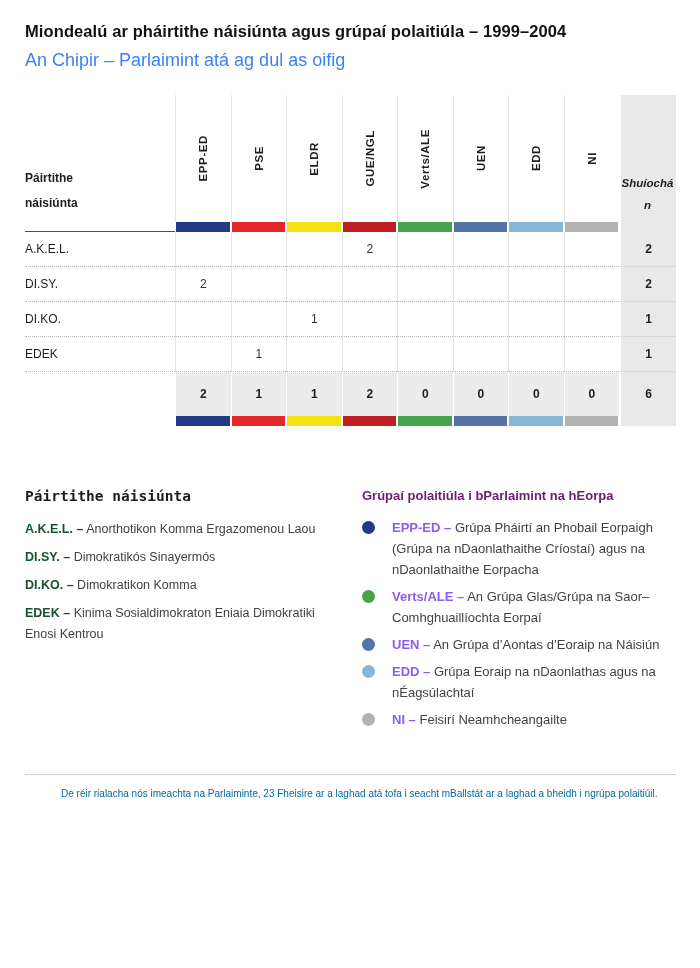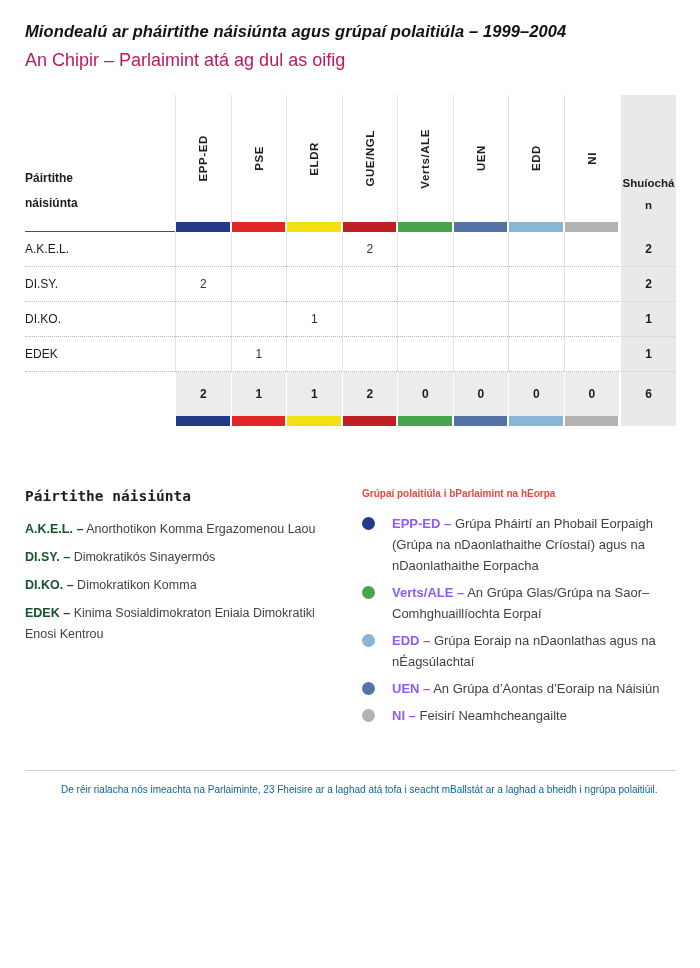--- a/index.html
+++ b/index.html
@@ -4,41 +4,41 @@
 <style>
   * { margin:0; padding:0; box-sizing:border-box; }
   html,body { background:#ffffff; }
   body {
     width:700px; height:968px; overflow:hidden;
     padding:22px 24px 0 25px;
     font-family:"Liberation Sans", sans-serif;
     color:#1d1d1b;
   }
   
-  .title { font-size:16.5px; font-weight:700; letter-spacing:.1px; color:#121212;font-style:italic; }
-  .subtitle { margin-top:9px; font-size:18px; font-weight:400; color:#be185d; }
+  .title { font-size:16.5px; font-weight:700; letter-spacing:.1px; color:#121212; }
+  .subtitle { margin-top:9px; font-size:18px; font-weight:400; color:#3b82f6; }
 
   
   .table {
     margin-top:24px; width:651px;
     display:grid;
     grid-template-columns:150px repeat(8, 1fr) 57px;
     grid-template-rows:127px 10px 35px 35px 35px 35px 44px 10px;
     font-size:12px;
   }
   .h-label { display:flex; align-items:flex-end; padding-bottom:6px; }
   .h-label span { font-weight:700; line-height:2.1; width:80px; }
   .h-group { display:flex; align-items:center; justify-content:center; border-left:1px solid #e4e4e4; }
   .h-group span {
     writing-mode:vertical-rl; transform:rotate(180deg);
     font-weight:700; font-size:11.5px; letter-spacing:.6px; white-space:nowrap;
   }
   .h-seats {
-    background:#e9e9e9; display:flex; align-items:flex-end; justify-content:center;
-    padding-bottom:5px; border-left:2px solid #fff;
+    background:#e9e9e9; display:flex; align-items:flex-end; 
+    padding-bottom:5px; border-left:2px solid #fff;font-style:italic;
   }
   .h-seats span { font-weight:700; font-size:11.5px; line-height:1.9; text-align:center; word-break:break-all; width:53px; }
 
   .bar { border-left:1px solid #fff; border-right:1px solid #fff; }
   .bar-label-top { border-bottom:1px solid #4d4d4d; }
   .bar-seats { background:#e9e9e9; border-left:2px solid #fff; }
 
   .r-label { display:flex; align-items:center; font-weight:400; border-bottom:1px dotted #b9b9b9; }
   .cell {
     display:flex; align-items:center; justify-content:center;
@@ -62,21 +62,21 @@
   .legend { margin-top:62px; display:flex; }
   .legend-left { width:337px; flex:0 0 337px; padding-right:24px; }
   .legend-left h3 {
     font-family:"DejaVu Sans Mono", monospace;
     font-size:14.5px; font-weight:700; margin-bottom:15px; color:#1d1d1b;
   }
   .lp-item { font-size:12.5px; line-height:21px; margin-bottom:7px; color:#3f4347; width:310px; }
   .lp-item b { color:#14532d; }
 
   .legend-right { flex:1; }
-  .legend-right h3 { font-size:10px; font-weight:700; margin-bottom:14px; color:#ef4444; }
+  .legend-right h3 { font-size:13px; font-weight:700; margin-bottom:14px; color:#701a75; }
   .lg-item { position:relative; padding-left:30px; margin-bottom:6px; font-size:13px; line-height:21px; color:#3f4347; }
   .lg-item b { color:#8b5cf6; }
   .dot { position:absolute; left:0; top:4px; width:13px; height:13px; border-radius:50%; background:#999; }
 
   
   .rule { border:none; border-top:1px solid #cfcfcf; width:651px; }
   .rule-1 { margin-top:38px; }
   .footnote { margin-top:9px; width:651px; font-size:10px; line-height:20px; color:#0369a1;margin-left:36px; }
 </style>
 </head>
@@ -201,20 +201,20 @@
     <h3>Páirtithe náisiúnta</h3>
     <p class="lp-item"><b>A.K.E.L. –</b> <span>Anorthotikon Komma Ergazomenou Laou</span></p>
     <p class="lp-item"><b>DI.SY. –</b> <span>Dimokratikós Sinayermós</span></p>
     <p class="lp-item"><b>DI.KO. –</b> <span>Dimokratikon Komma</span></p>
     <p class="lp-item"><b>EDEK –</b> <span>Kinima Sosialdimokraton Eniaia Dimokratiki Enosi Kentrou</span></p>
   </div>
   <div class="legend-right">
     <h3>Grúpaí polaitiúla i bParlaimint na hEorpa</h3>
     <div class="lg-item"><span class="dot" style="background: rgb(36, 58, 136);"></span><b>EPP-ED –</b> <span>Grúpa Pháirtí an Phobail Eorpaigh (Grúpa na nDaonlathaithe Críostaí) agus na nDaonlathaithe Eorpacha</span></div>
     <div class="lg-item"><span class="dot" style="background: rgb(72, 164, 74);"></span><b>Verts/ALE –</b> <span>An Grúpa Glas/Grúpa na Saor–Comhghuaillíochta Eorpaí</span></div>
+    <div class="lg-item"><span class="dot" style="background: rgb(85, 116, 166);"></span><b>UEN –</b> <span>An Grúpa d’Aontas d’Eoraip na Náisiún</span></div>
     <div class="lg-item"><span class="dot" style="background: rgb(137, 182, 213);"></span><b>EDD –</b> <span>Grúpa Eoraip na nDaonlathas agus na nÉagsúlachtaí</span></div>
-    <div class="lg-item"><span class="dot" style="background: rgb(85, 116, 166);"></span><b>UEN –</b> <span>An Grúpa d’Aontas d’Eoraip na Náisiún</span></div>
     <div class="lg-item"><span class="dot" style="background: rgb(178, 178, 178);"></span><b>NI –</b> <span>Feisirí Neamhcheangailte</span></div>
   </div>
 </div>
 
 <hr class="rule rule-1">
 <p class="footnote">De réir rialacha nós imeachta na Parlaiminte, 23 Fheisire ar a laghad atá tofa i seacht mBallstát ar a laghad a bheidh i ngrúpa polaitiúil.</p>
 
 </body></html>

